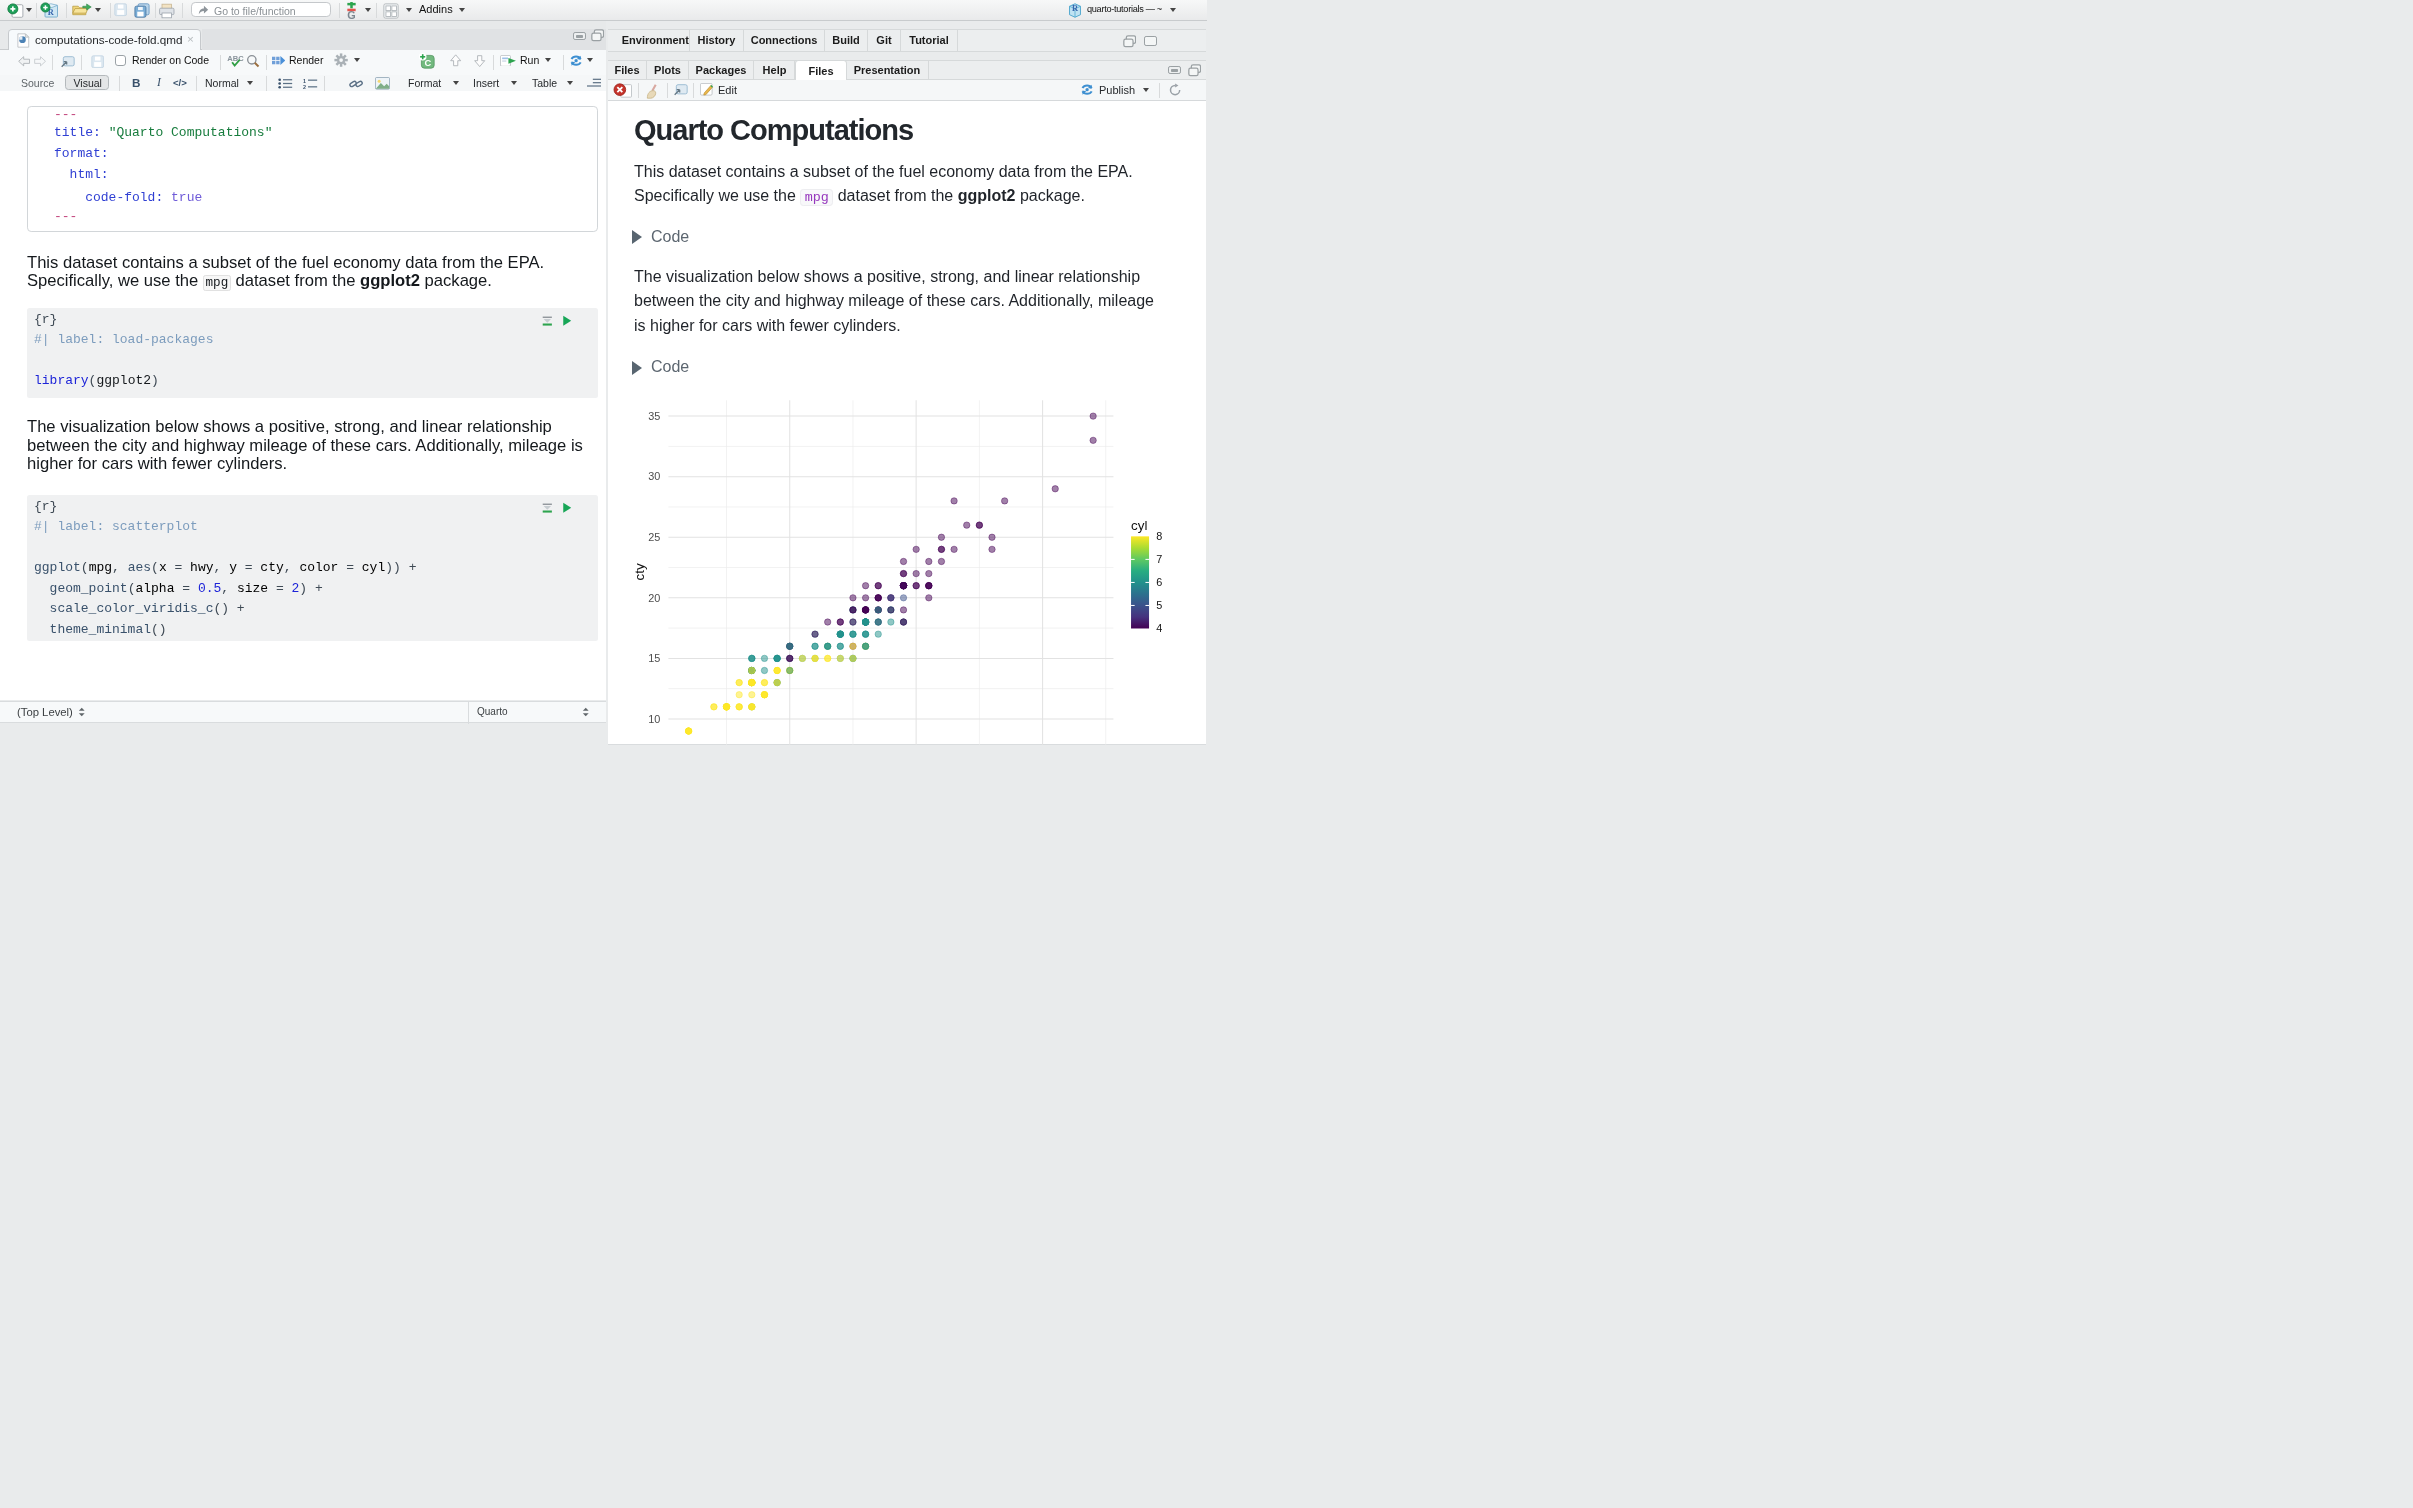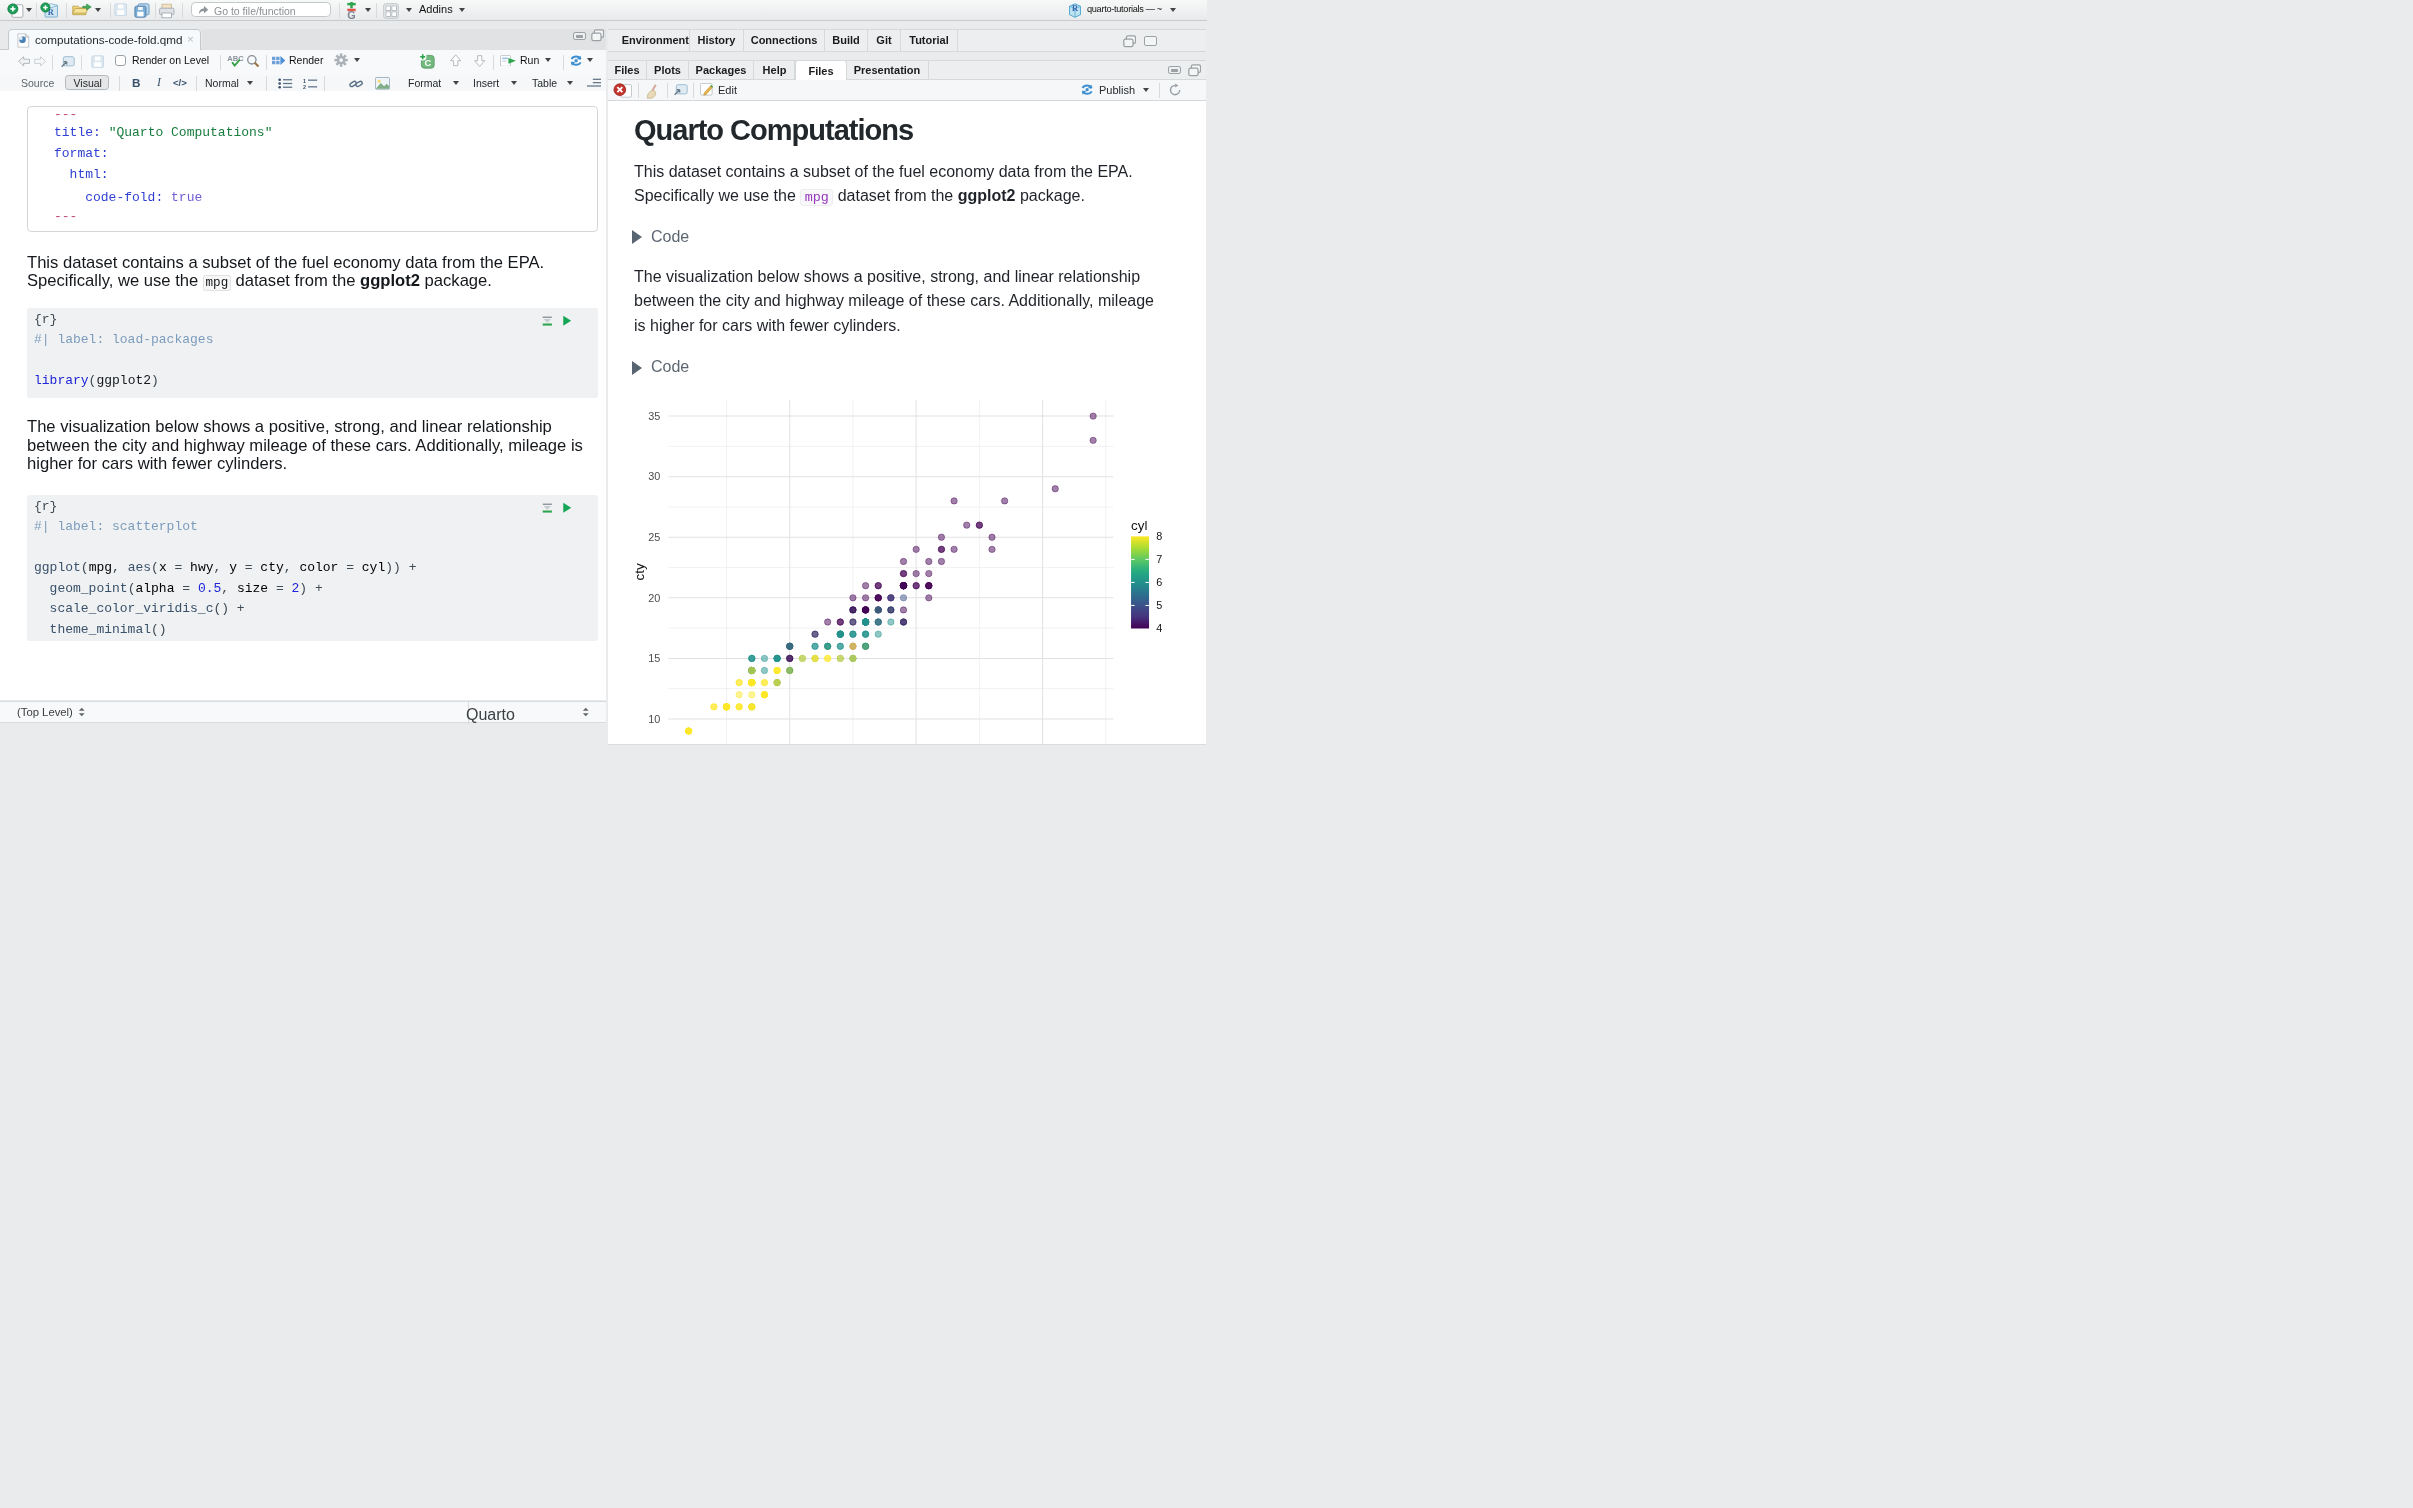--- a/index.html
+++ b/index.html
@@ -140,21 +140,21 @@
       <rect x="4" y="2" width="13" height="11" rx="2" fill="#dfeaf2" stroke="#8fb3cc"></rect>
       <path d="M2 14 L8 8 M8 8 L8 11.5 M8 8 L4.5 8" stroke="#667985" stroke-width="1.6" fill="none"></path>
     </svg>
     <div class="tsep" style="left:81px;top:5px"></div>
     <svg class="abs" style="left:91px;top:5px" width="13.4" height="13.4" viewBox="0 0 17 17">
       <rect x="1" y="1" width="15" height="15" rx="2" fill="#dbe7f0" stroke="#c2d4e2"></rect>
       <rect x="4" y="9" width="9" height="6" fill="#fff"></rect>
         <rect x="5" y="2" width="7" height="5" fill="#fff"></rect>
     </svg>
     <div class="abs" style="left:115px;top:5px;width:11px;height:11px;background:#fff;border:0.8px solid #9aa1a6;border-radius:2.9px;"></div>
-    <span class="abs" style="left:132px;top:4.2px;font-size:10.5px;color:#111;">Render on Level</span>
+    <span class="abs" style="left:132px;top:4.2px;font-size:10.5px;color:#111;">Render on Code</span>
     <div class="tsep" style="left:220px;top:5px"></div>
     <svg class="abs" style="left:227px;top:3.4px" width="17" height="16" viewBox="0 0 20 19">
       <text x="10" y="9" font-size="9" font-weight="bold" fill="#8a949c" text-anchor="middle">ABC</text>
       <path d="M6 11 L9 15 L15 8" stroke="#2f9e44" stroke-width="2.2" fill="none"></path>
     </svg>
     <svg class="abs" style="left:246px;top:4.2px" width="14.2" height="14.2" viewBox="0 0 17 17">
       <circle cx="7" cy="7" r="5" fill="none" stroke="#8a9096" stroke-width="1.6"></circle>
       <line x1="10.5" y1="10.5" x2="15" y2="15" stroke="#9c6f3f" stroke-width="2.4"></line>
     </svg>
     <div class="tsep" style="left:266px;top:5px"></div>
@@ -309,21 +309,21 @@
       </svg>
   </div>
 
   <div id="estatus">
     <span class="abs" style="left:17px;top:3.8px;font-size:11.3px;color:#3c4043;">(Top Level)</span>
     <svg class="abs" style="left:78px;top:5.4px" width="7.5" height="10" viewBox="0 0 9 12">
         <path d="M4.5 1 L8 4.5 L1 4.5 Z" fill="#5f6569"></path>
         <path d="M4.5 11 L8 7.5 L1 7.5 Z" fill="#5f6569"></path>
       </svg>
     <div class="abs" style="left:468px;top:0;width:0.8px;height:22px;background:#d9dcde;"></div>
-    <span class="abs" style="left:466px;top:3.8px;font-size:16px;color:#3c4043;">Quarto</span>
+    <span class="abs" style="left:477px;top:3.8px;font-size:10px;color:#3c4043;">Quarto</span>
     <svg class="abs" style="left:582px;top:5.4px" width="7.5" height="10" viewBox="0 0 9 12">
         <path d="M4.5 1 L8 4.5 L1 4.5 Z" fill="#5f6569"></path>
         <path d="M4.5 11 L8 7.5 L1 7.5 Z" fill="#5f6569"></path>
       </svg>
   </div>
 </div>
 
 <div id="rpane">
   <div id="rtabs1">
     <div class="rtab" style="left:0;width:82px;text-align:right;">

